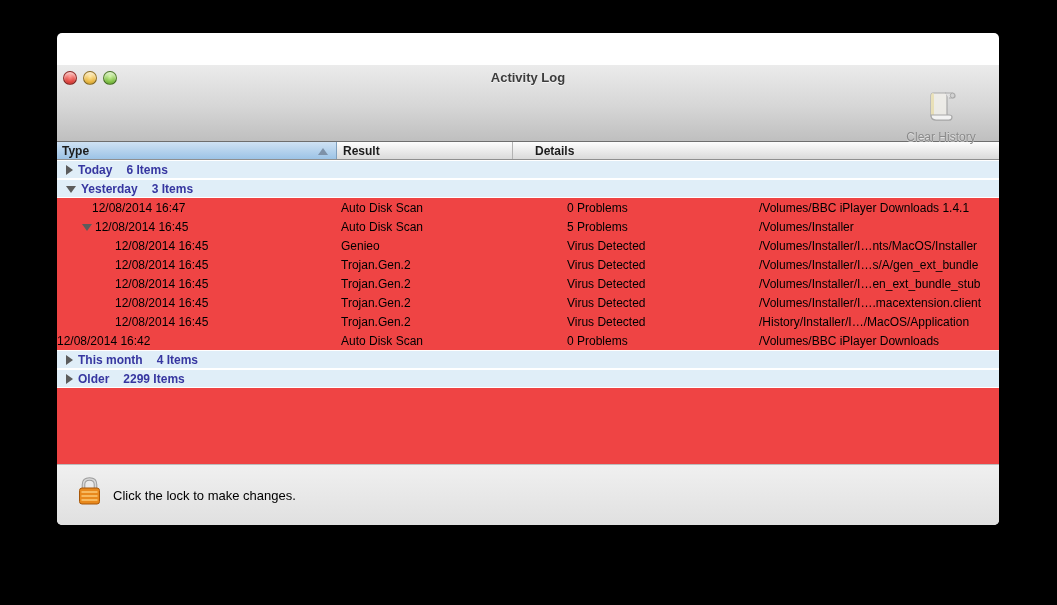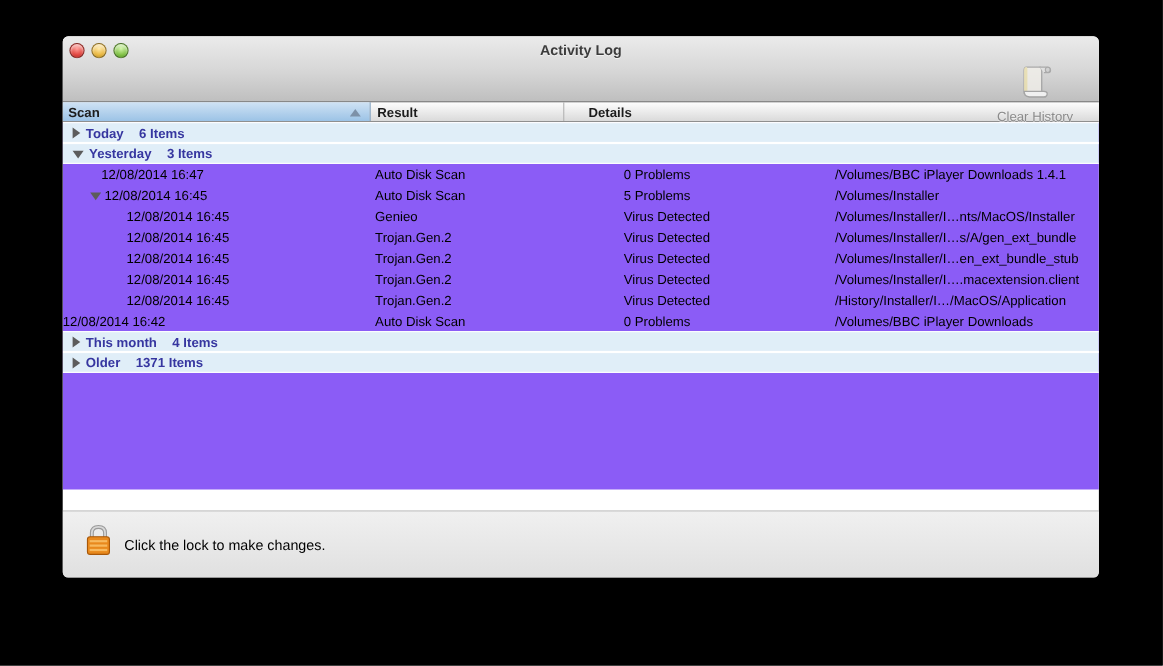--- a/index.html
+++ b/index.html
@@ -4,23 +4,23 @@
 <style>
   * { margin:0; padding:0; box-sizing:border-box; }
   html,body { width:1057px; height:605px; background:#000; overflow:hidden;
               font-family:"Liberation Sans", sans-serif; }
 
   .window { position:absolute; left:57px; top:33px; width:942px; height:492px;
             border-radius:5px; overflow:hidden; background:#fff;
             box-shadow:0 12px 34px rgba(0,0,0,.65); }
 
   
-  .titlebar { position:relative; height:60px;
+  .titlebar { position:relative; height:77px;
               background:linear-gradient(#ebebeb, #d6d6d6 55%, #bfbfbf);
-              border-bottom:1px solid #6e6e6e; }
+              border-bottom:1px solid #6e6e6e;margin-top:32px; }
   .traffic { position:absolute; top:6px; left:6px; display:flex; gap:6px; }
   .tl { width:14px; height:14px; border-radius:50%; border:1px solid rgba(0,0,0,.35);
         box-shadow:inset 0 2px 3px rgba(255,255,255,.7); }
   .tl.red    { background:radial-gradient(circle at 50% 35%, #ff9b95, #e0443e 60%, #9c1f1c); }
   .tl.yellow { background:radial-gradient(circle at 50% 35%, #ffe9a8, #e9b63e 60%, #9c7817); }
   .tl.green  { background:radial-gradient(circle at 50% 35%, #d3f5a9, #7fc043 60%, #3e7c17); }
   .wtitle { position:absolute; top:5px; left:0; right:0; text-align:center;
             font-size:13px; font-weight:bold; color:#3c3c3c;
             text-shadow:0 1px 0 rgba(255,255,255,.6); }
   .tool-btn { position:absolute; top:22px; right:6px; width:104px; text-align:center; }
@@ -32,21 +32,21 @@
            background:linear-gradient(#fdfdfd, #dadada); font-size:12px; font-weight:bold; color:#1c1c1c; }
   .th { position:relative; padding:2px 4px 0 5px; border-left:1px solid #b3b3b3; overflow:hidden; white-space:nowrap; }
   .th:first-child { border-left:none; }
   .th.sorted { background:linear-gradient(#cfe2f4, #9cc3e6); border-left:none; }
   .th.sorted + .th { border-left:1px solid #7fa0bf; }
   .sort-arrow { position:absolute; right:8px; top:6px; width:0; height:0;
                 border-left:5px solid transparent; border-right:5px solid transparent;
                 border-bottom:7px solid #7d91a8; }
 
   
-  .tbody { position:relative; background:#8b5cf6; height:334px; overflow:hidden; }
+  .tbody { position:relative; background:#ef4444; height:334px; overflow:hidden; }
   .row { display:flex; height:19px; align-items:center; font-size:12px; color:#000; white-space:nowrap; }
   .row.group { background:#e0eef8; border-top:1px solid #fff; border-bottom:1px solid #fff;
                color:#3636a0; font-weight:bold; }
   .cell { overflow:hidden; flex:none; }
   .c-date   { width:279px; }
   .c-event  { width:225px; padding-left:5px; }
   .c-result { width:176px; padding-left:6px; }
   .c-details{ width:300px; padding-left:22px; }
   .tri { display:inline-block; width:0; height:0; vertical-align:middle; margin-right:3px; }
   .tri.right { border-top:5px solid transparent; border-bottom:5px solid transparent; border-left:7px solid #5c5c5c; }
@@ -82,21 +82,21 @@
           <ellipse cx="31.5" cy="8.5" rx="2.2" ry="2.4" fill="#cfcfcf" stroke="#9a9a9a" stroke-width="1"></ellipse>
           <path d="M10 28 Q10 33 15 33 L28 33 Q31 33 31 30 Q31 28 28 28 Z" fill="#ffffff" stroke="#9a9a9a" stroke-width="1.2"></path>
         </svg>
       </span>
       <div class="tool-label">Clear History</div>
     </div>
   </div>
 
   <div class="thead">
     <div class="th sorted c-date">
-      <span>Scan</span>
+      <span>Type</span>
       <span class="sort-arrow"></span>
     </div>
     <div class="th c-result">Result</div>
     <div class="th c-details">Details</div>
   </div>
 
   <div class="tbody" id="tbody">
       <div class="row group group">
         <div class="cell c-date" style="padding-left: 9px;"><span class="tri right"></span><span class="glabel">Today</span><span class="gcount">6 Items</span></div>
       </div>
@@ -148,21 +148,21 @@
       <div class="row data">
         <div class="cell c-date" style=""><span>12/08/2014 16:42</span></div>
         <div class="cell c-event">Auto Disk Scan</div>
         <div class="cell c-result">0 Problems</div>
         <div class="cell c-details">/Volumes/BBC iPlayer Downloads</div>
       </div>
       <div class="row group group">
         <div class="cell c-date" style="padding-left: 9px;"><span class="tri right"></span><span class="glabel">This month</span><span class="gcount">4 Items</span></div>
       </div>
       <div class="row group group">
-        <div class="cell c-date" style="padding-left: 9px;"><span class="tri right"></span><span class="glabel">Older</span><span class="gcount">1371 Items</span></div>
+        <div class="cell c-date" style="padding-left: 9px;"><span class="tri right"></span><span class="glabel">Older</span><span class="gcount">2299 Items</span></div>
       </div>
     </div>
 
   <div class="footer">
     <span class="lock">
       <svg width="25" height="30" viewBox="0 0 25 30">
         <path d="M6.5 14 L6.5 8.5 Q6.5 3 12.5 3 Q18.5 3 18.5 8.5 L18.5 14" fill="none" stroke="#9b9b9b" stroke-width="3.6"></path>
         <path d="M6.5 14 L6.5 8.5 Q6.5 3 12.5 3 Q18.5 3 18.5 8.5 L18.5 14" fill="none" stroke="#d8d8d8" stroke-width="1.6"></path>
         <rect x="2.5" y="12" width="20" height="16" rx="2.5" fill="#e8891d" stroke="#a85708" stroke-width="1"></rect>
         <rect x="4.5" y="15" width="16" height="2" fill="#f7b95e"></rect>

